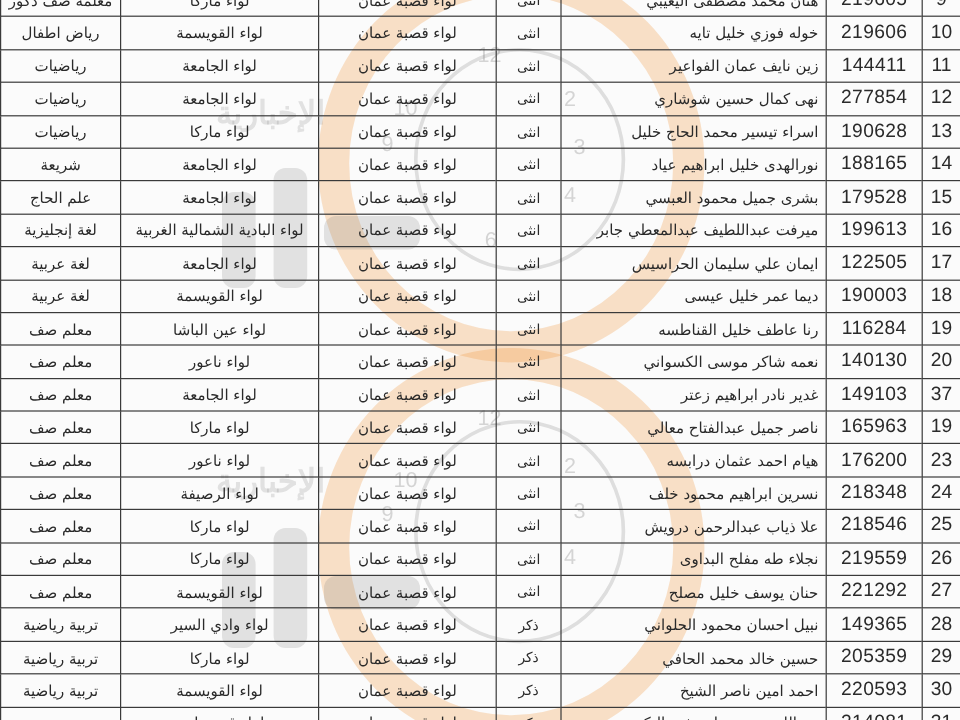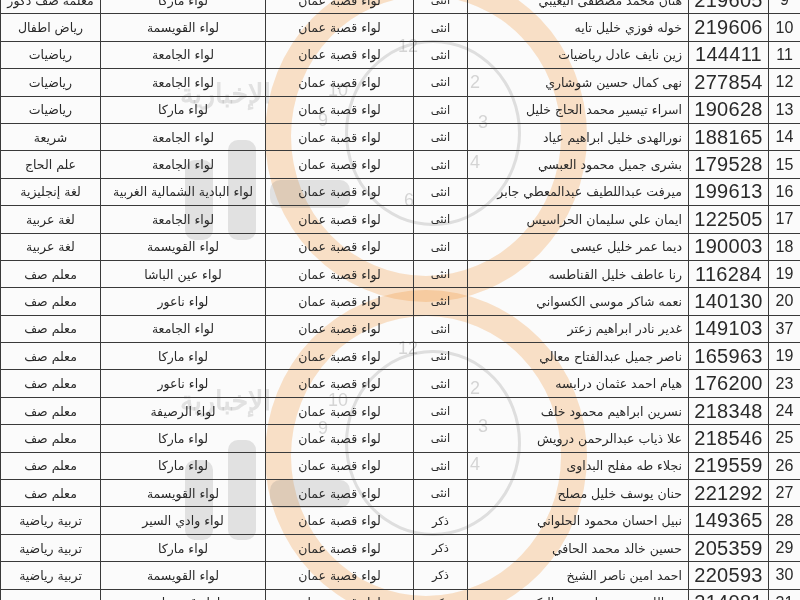--- a/index.html
+++ b/index.html
@@ -23,21 +23,21 @@
   .wm-text { position:absolute; color:rgba(130,130,130,0.22); font-size:27px; font-weight:bold; font-family:Liberation Sans, sans-serif; }
 
   .table-wrap { position:absolute; left:0; top:-14px; width:800px; z-index:1; }
   table { border-collapse:collapse; table-layout:fixed; width:800px; direction:rtl; }
   td {
     height:26.4px; border:1.2px solid #3a3a3a; padding:0 4px;
     font-size:12.5px; white-space:nowrap; overflow:hidden;
     background:transparent;
   }
   td.num { text-align:center; font-family:"Liberation Sans", sans-serif; font-size:16px; }
-  td.id { text-align:center; font-family:"Liberation Sans", sans-serif; font-size:20px; letter-spacing:0.3px; }
+  td.id { text-align:center; font-family:"Liberation Sans", sans-serif; font-size:16px; letter-spacing:0.3px; }
   td.name { text-align:right; padding-right:6px; }
   td.gender { text-align:center; font-size:11.5px; }
   td.district { text-align:center; }
   td.spec { text-align:center; }
   col.c-num { width:32px; }
   col.c-id { width:80px; }
   col.c-name { width:221px; }
   col.c-gender { width:54px; }
   col.c-d1 { width:148px; }
   col.c-d2 { width:165px; }
@@ -104,21 +104,21 @@
     <td class="name">خوله فوزي خليل تايه</td>
     <td class="gender">انثى</td>
     <td class="district">لواء قصبة عمان</td>
     <td class="district">لواء القويسمة</td>
     <td class="spec">رياض اطفال</td>
   </tr>
 
   <tr>
     <td class="num">11</td>
     <td class="id">144411</td>
-    <td class="name">زين نايف عادل رياضيات</td>
+    <td class="name">زين نايف عمان الفواعير</td>
     <td class="gender">انثى</td>
     <td class="district">لواء قصبة عمان</td>
     <td class="district">لواء الجامعة</td>
     <td class="spec">رياضيات</td>
   </tr>
 
   <tr>
     <td class="num">12</td>
     <td class="id">277854</td>
     <td class="name">نهى كمال حسين شوشاري</td>

